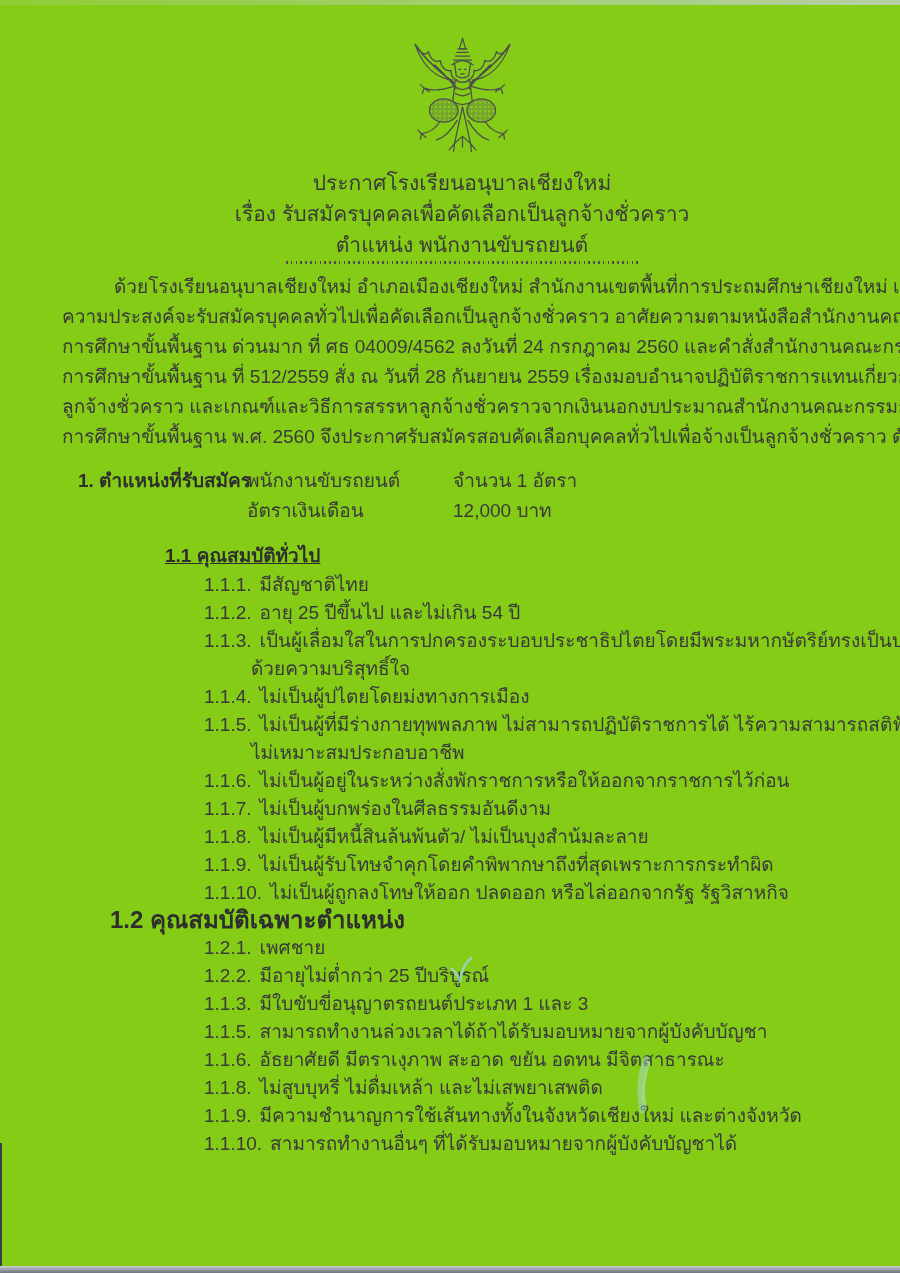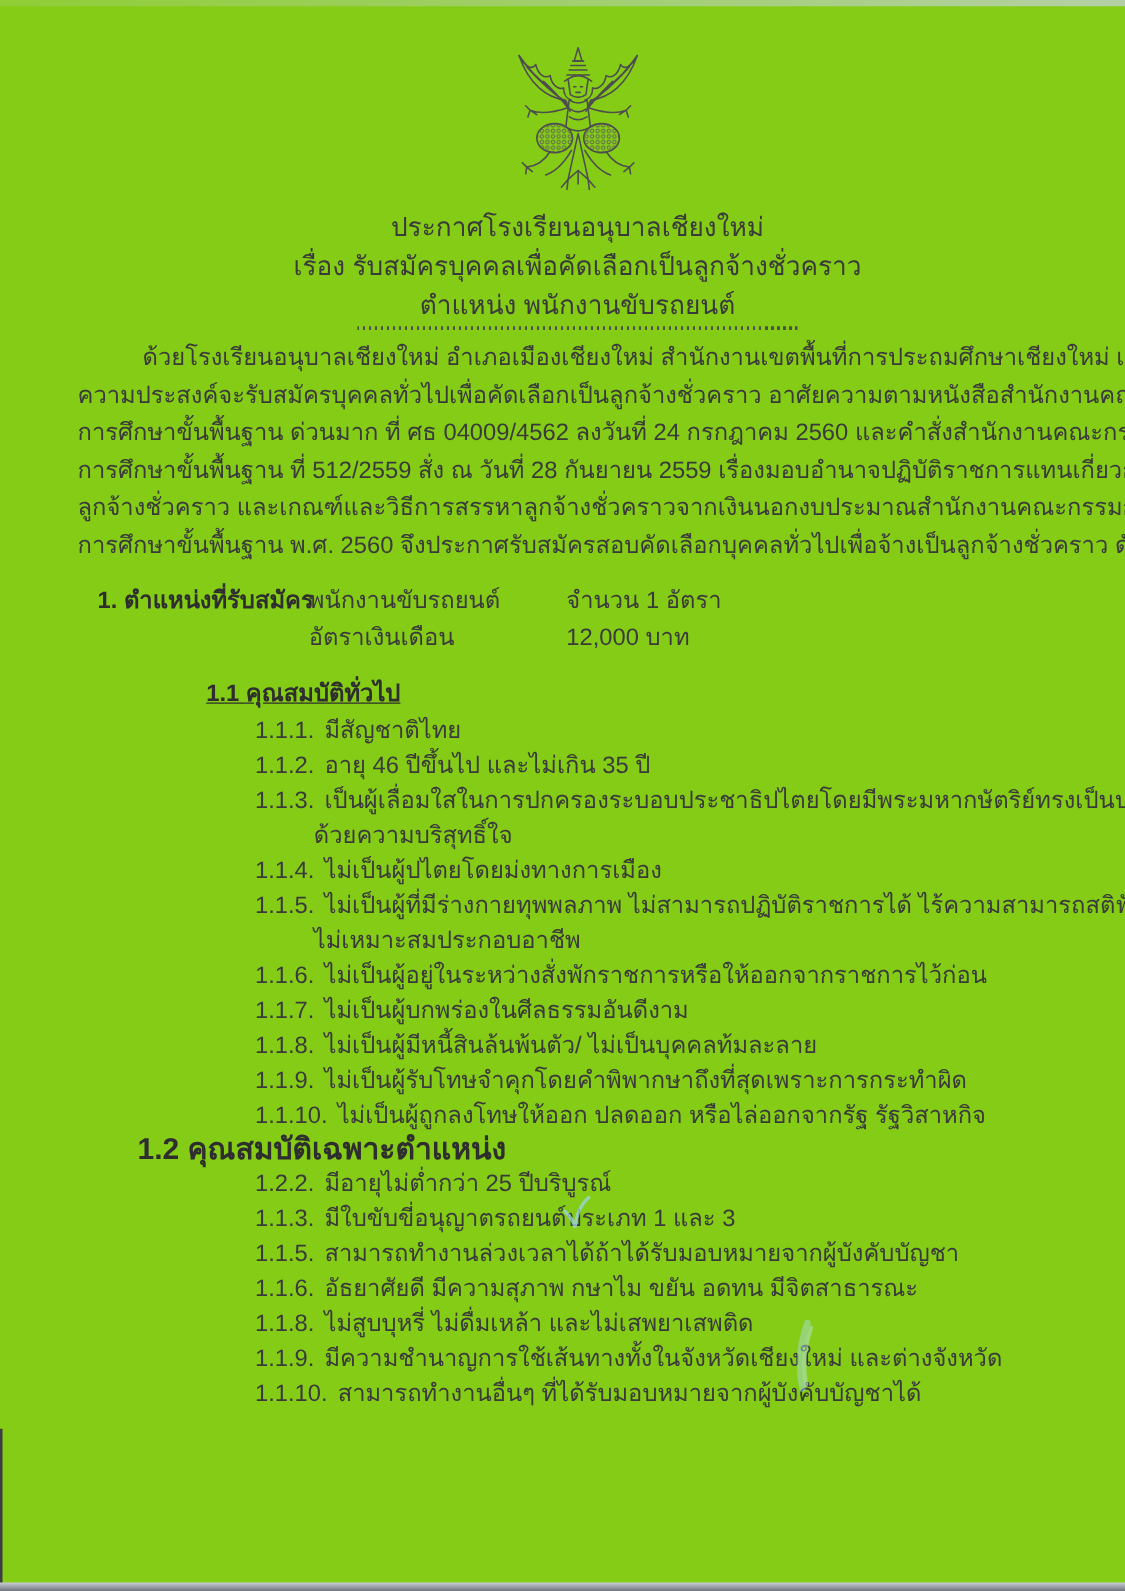--- a/index.html
+++ b/index.html
@@ -115,38 +115,39 @@
     </div>
     <div>
       <span class="w1"></span><span class="w2">อัตราเงินเดือน</span><span>12,000 บาท</span>
     </div>
   </div>
 
   <div class="q1head b">1.1 คุณสมบัติทั่วไป</div>
 
   <div class="qlist q1list">
     <div class="item"><span class="no">1.1.1.</span><span>มีสัญชาติไทย</span></div>
-    <div class="item"><span class="no">1.1.2.</span><span>อายุ 46 ปีขึ้นไป และไม่เกิน 35  ปี</span></div>
+    <div class="item"><span class="no">1.1.2.</span><span>อายุ 25 ปีขึ้นไป และไม่เกิน 54  ปี</span></div>
     <div class="item"><span class="no">1.1.3.</span><span>เป็นผู้เลื่อมใสในการปกครองระบอบประชาธิปไตยโดยมีพระมหากษัตริย์ทรงเป็นประมุข</span><div class="cont">ด้วยความบริสุทธิ์ใจ</div></div>
     <div class="item"><span class="no">1.1.4.</span><span>ไม่เป็นผู้ปไตยโดยม่งทางการเมือง</span></div>
     <div class="item"><span class="no">1.1.5.</span><span>ไม่เป็นผู้ที่มีร่างกายทุพพลภาพ  ไม่สามารถปฏิบัติราชการได้  ไร้ความสามารถสติฟั่นเฟือน</span><div class="cont">ไม่เหมาะสมประกอบอาชีพ</div></div>
     <div class="item"><span class="no">1.1.6.</span><span>ไม่เป็นผู้อยู่ในระหว่างสั่งพักราชการหรือให้ออกจากราชการไว้ก่อน</span></div>
     <div class="item"><span class="no">1.1.7.</span><span>ไม่เป็นผู้บกพร่องในศีลธรรมอันดีงาม</span></div>
-    <div class="item"><span class="no">1.1.8.</span><span>ไม่เป็นผู้มีหนี้สินล้นพ้นตัว/ ไม่เป็นบุคคลท้มละลาย</span></div>
+    <div class="item"><span class="no">1.1.8.</span><span>ไม่เป็นผู้มีหนี้สินล้นพ้นตัว/ ไม่เป็นบุงสำน้มละลาย</span></div>
     <div class="item"><span class="no">1.1.9.</span><span>ไม่เป็นผู้รับโทษจำคุกโดยคำพิพากษาถึงที่สุดเพราะการกระทำผิด</span></div>
     <div class="item"><span class="no">1.1.10.</span><span>ไม่เป็นผู้ถูกลงโทษให้ออก  ปลดออก  หรือไล่ออกจากรัฐ  รัฐวิสาหกิจ</span></div>
   </div>
 
   <div class="q2head b">1.2 คุณสมบัติเฉพาะตำแหน่ง</div>
 
   <div class="qlist q2list">
+    <div class="item"><span class="no">1.2.1.</span><span>เพศชาย</span></div>
     <div class="item"><span class="no">1.2.2.</span><span>มีอายุไม่ต่ำกว่า 25 ปีบริบูรณ์</span></div>
     <div class="item"><span class="no">1.1.3.</span><span>มีใบขับขี่อนุญาตรถยนต์ประเภท 1 และ 3</span></div>
     <div class="item"><span class="no">1.1.5.</span><span>สามารถทำงานล่วงเวลาได้ถ้าได้รับมอบหมายจากผู้บังคับบัญชา</span></div>
-    <div class="item"><span class="no">1.1.6.</span><span>อัธยาศัยดี มีความสุภาพ กษาไม ขยัน อดทน มีจิตสาธารณะ</span></div>
+    <div class="item"><span class="no">1.1.6.</span><span>อัธยาศัยดี มีตราเงุภาพ สะอาด ขยัน อดทน มีจิตสาธารณะ</span></div>
     <div class="item"><span class="no">1.1.8.</span><span>ไม่สูบบุหรี่ ไม่ดื่มเหล้า และไม่เสพยาเสพติด</span></div>
     <div class="item"><span class="no">1.1.9.</span><span>มีความชำนาญการใช้เส้นทางทั้งในจังหวัดเชียงใหม่ และต่างจังหวัด</span></div>
     <div class="item"><span class="no">1.1.10.</span><span>สามารถทำงานอื่นๆ ที่ได้รับมอบหมายจากผู้บังคับบัญชาได้</span></div>
   </div>
 
   <div class="mark-check">
     <svg viewBox="0 0 26 32" aria-hidden="true">
       <path d="M4 14 C9 19 11 22 12 27 C13 17 17 8 23 3" fill="none" stroke="#9ed6e6" stroke-width="2.6" stroke-linecap="round" opacity="0.75"></path>
     </svg>
   </div>

